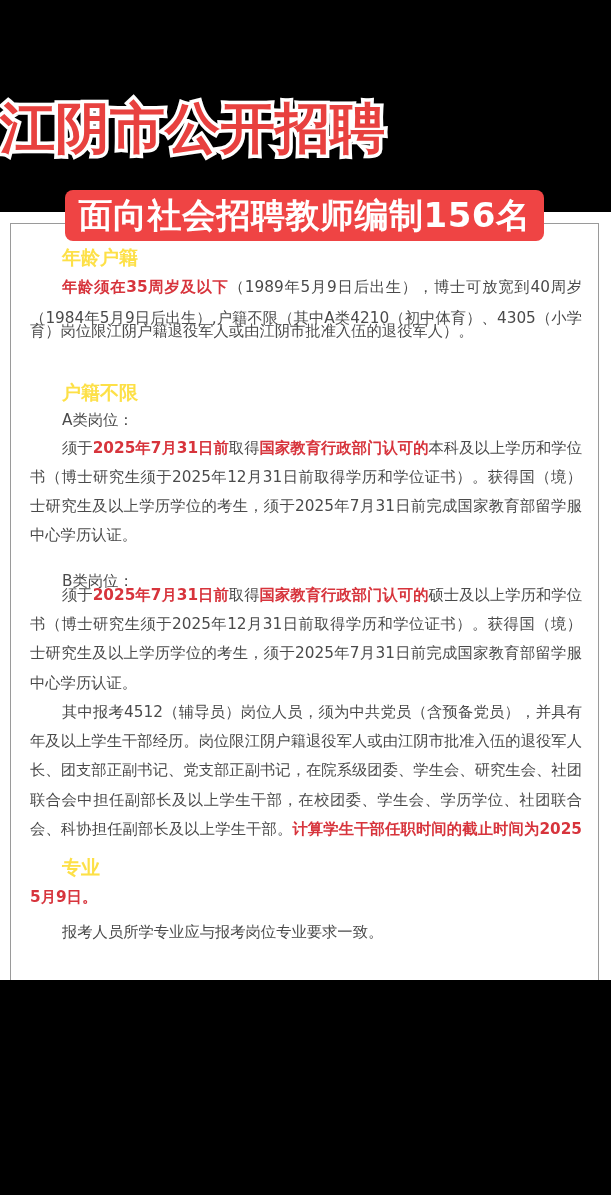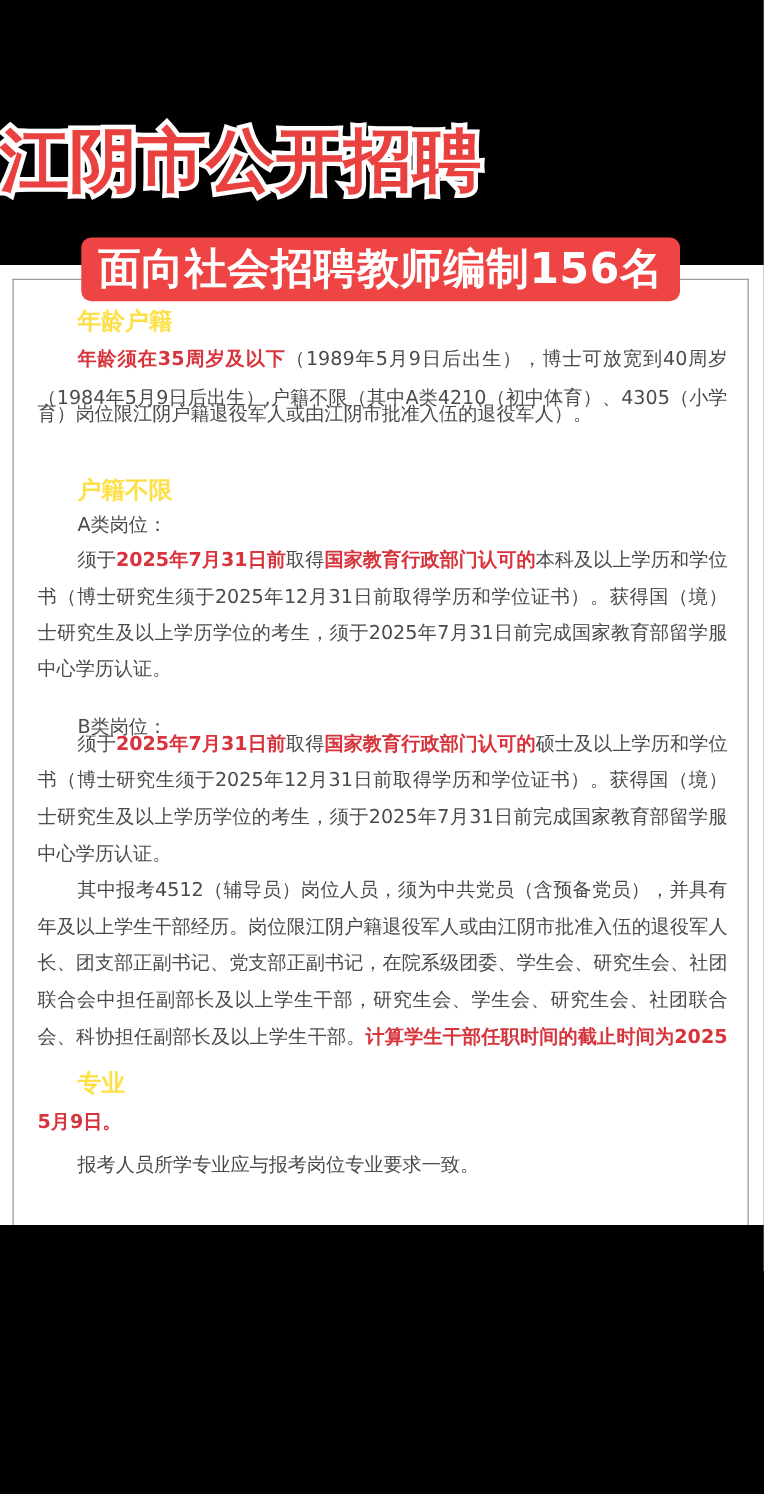--- a/index.html
+++ b/index.html
@@ -67,18 +67,18 @@
 
 <div class="ln ind" style="top:566px"><span>B类岗位：</span></div>
 <div class="ln ind full" style="top:580px"><span>须于</span><span class="red">2025年7月31日前</span><span>取得</span><span class="red">国家教育行政部门认可的</span><span>硕士及以上学历和学位证</span></div>
 <div class="ln flush full" style="top:609px"><span>书（博士研究生须于2025年12月31日前取得学历和学位证书）。获得国（境）外硕</span></div>
 <div class="ln flush full" style="top:638px"><span>士研究生及以上学历学位的考生，须于2025年7月31日前完成国家教育部留学服务</span></div>
 <div class="ln flush" style="top:668px"><span>中心学历认证。</span></div>
 
 <div class="ln ind full" style="top:697px"><span>其中报考4512（辅导员）岗位人员，须为中共党员（含预备党员），并具有1</span></div>
 <div class="ln flush full" style="top:726px"><span>年及以上学生干部经历。岗位限江阴户籍退役军人或由江阴市批准入伍的退役军人</span></div>
 <div class="ln flush full" style="top:755px"><span>长、团支部正副书记、党支部正副书记，在院系级团委、学生会、研究生会、社团</span></div>
-<div class="ln flush full" style="top:785px"><span>联合会中担任副部长及以上学生干部，研究生会、学生会、研究生会、社团联合</span></div>
+<div class="ln flush full" style="top:785px"><span>联合会中担任副部长及以上学生干部，在校团委、学生会、学历学位、社团联合</span></div>
 <div class="ln flush full" style="top:814px"><span>会、科协担任副部长及以上学生干部。</span><span class="red">计算学生干部任职时间的截止时间为2025年</span></div>
 <div class="ln flush" style="top:882px"><span class="red">5月9日。</span></div>
 
 <div class="hd" style="top:852px">专业</div>
 <div class="ln ind" style="top:917px"><span>报考人员所学专业应与报考岗位专业要求一致。</span></div>
 
 </body></html>

